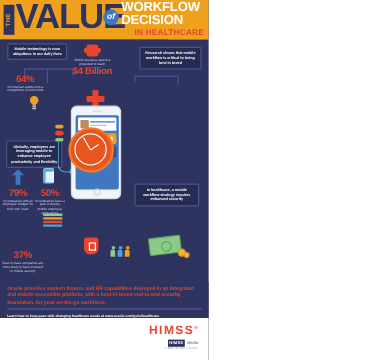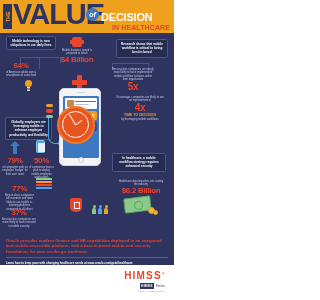--- a/index.html
+++ b/index.html
@@ -419,20 +419,21 @@
 </style>
 </head>
 <body>
 
 <div id="page">
 
   <div class="header">
     <div class="hdr-the">THE</div>
     <div class="hdr-value">VALUE</div>
     <div class="hdr-of">of</div>
+    <div class="hdr-wf">WORKFLOW</div>
     <div class="hdr-mob">DECISION</div>
     <div class="hdr-ihc">IN HEALTHCARE</div>
   </div>
 
   <div class="body-area">
 
     <div class="vline" style="left:39px; top:24px; height:12px;"></div>
     <div class="hline" style="left:20px; top:24px; width:40px;"></div>
     <div class="vline" style="left:20px; top:24px; height:6px;"></div>
     <div class="vline" style="left:60px; top:24px; height:6px;"></div>
@@ -469,24 +470,20 @@
     <div class="stat" style="left:29px; top:124px; width:25px;">
       <div class="stat-num">50%</div>
       <div class="stat-txt">of companies have a plan to deploy mobile employee applications</div>
     </div>
 
     <div class="icon ico-doc-stack" style="left:36px; top:145px;">
       <i style="top:0; background:#8cc98b;"></i>
       <i style="top:3px; background:#efa11e;"></i>
       <i style="top:6px; background:#e8452c;"></i>
       <i style="top:9px; background:#4ea3dc;"></i>
-    </div>
-    <div class="stat" style="left:4px; top:152px; width:31px;">
-      <div class="stat-num">77%</div>
-      <div class="stat-txt">Best-in-class companies will mandate and more likely to use mobile e-learning platforms compared to all others</div>
     </div>
 
     <div class="phone-wrap">
       <div class="medcross"></div>
       <div class="pills">
           <i></i>
           <i></i>
           <i></i>
         </div>
       <div class="stethos"></div>
@@ -508,44 +505,30 @@
             <div class="app-ico" style="background:#e8452c;"></div>
             <div class="app-ico" style="background:#3f4a8c;"></div>
           </div>
         </div>
         <div class="phone-home"></div>
       </div>
     </div>
 
     <div class="callout" style="left:116px; top:6px; width:52px;">Research shows that mobile workflow is critical to being best in breed</div>
 
-    <div class="stat" style="left:112px; top:34px; width:42px;">
-      <div class="stat-txt">Best-in-class companies are nearly more likely to have implemented mobile workflow solutions within their organization</div>
-      <div class="stat-num big">5x</div>
-    </div>
 
     <div class="icon ico-clock" style="left:57px; top:73px;">
       <div class="face"></div>
       <div class="hand-h"></div>
       <div class="hand-m"></div>
     </div>
 
-    <div class="stat" style="left:116px; top:62px; width:48px;">
-      <div class="stat-txt">On average, companies are likely to see an improvement in</div>
-      <div class="stat-num big">4x</div>
-      <div class="label-cap">TIME TO DECISION</div>
-      <div class="stat-txt">by leveraging mobile workflows</div>
-    </div>
 
     <div class="callout" style="left:112px; top:120px; width:54px;">In healthcare, a mobile workflow strategy requires enhanced security</div>
 
-    <div class="stat" style="left:118px; top:146px; width:46px;">
-      <div class="stat-txt">Healthcare data breaches are costing the industry</div>
-      <div class="stat-num">$6.2 Billion</div>
-    </div>
 
     <div class="icon ico-money" style="left:124px; top:162px;">
       <div class="bill"></div>
       <div class="coin c1"></div>
       <div class="coin c2"></div>
     </div>
 
     <div class="icon ico-shield" style="left:70px; top:165px;"></div>
     <div class="icon ico-people" style="left:92px; top:168px;">
       <span style="left:0; background:#8cc98b;"></span>

